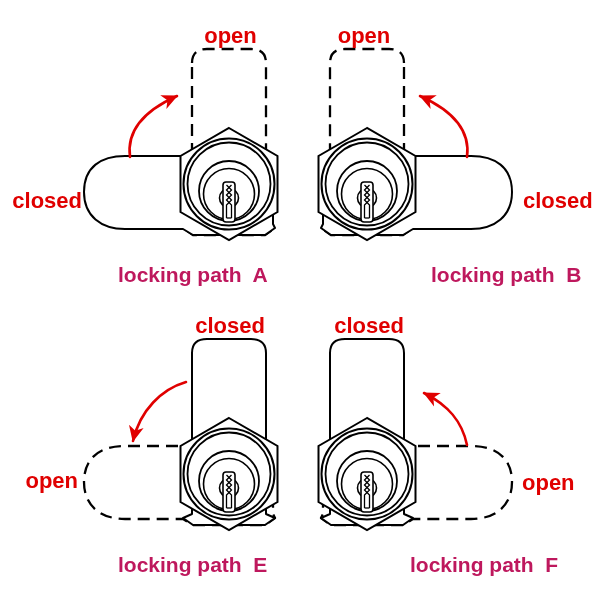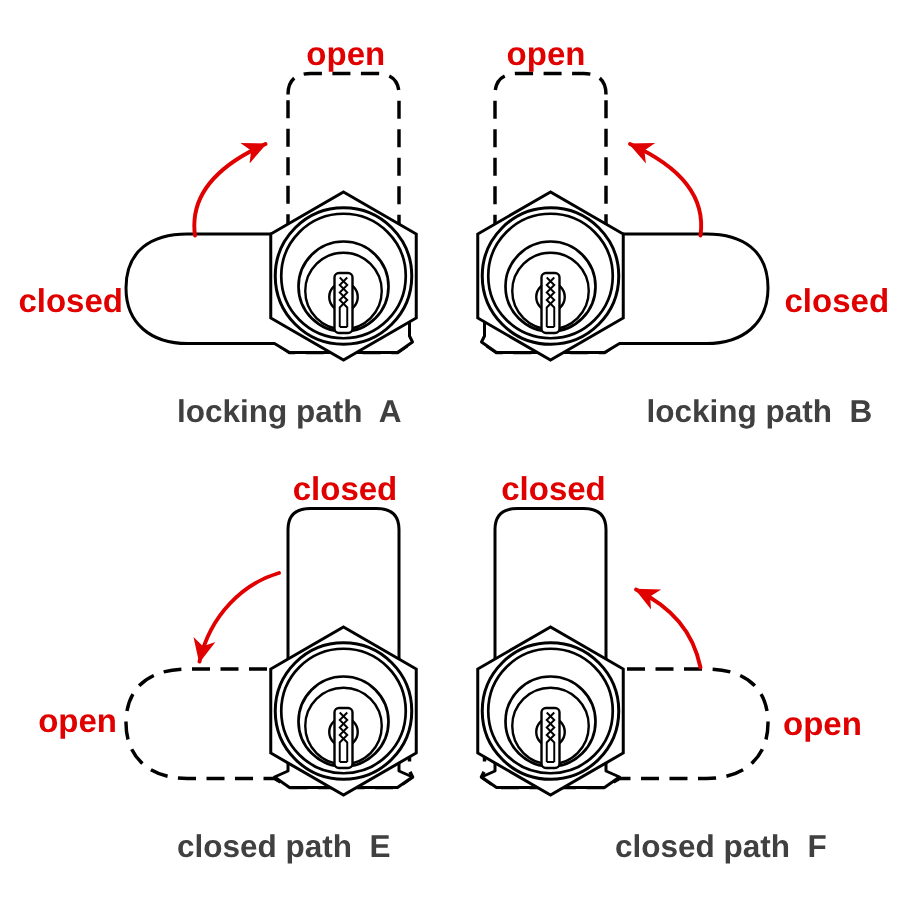--- a/index.html
+++ b/index.html
@@ -9,21 +9,21 @@
     text-decoration:underline;
   }
   #lockart{position:absolute;left:0;top:0;}
   .state-label{
     position:absolute;font-size:22px;font-weight:bold;color:#e00000;
     line-height:1;white-space:pre;
   }
   .state-label.centered{text-align:center;}
   .state-label.right{text-align:right;}
   .caption{
-    position:absolute;font-size:21px;font-weight:bold;color:#404040;
+    position:absolute;font-size:21px;font-weight:bold;color:#be185d;
     line-height:1;white-space:pre;
   }
   .solid-cam{fill:#fff;stroke:#000;stroke-width:2;stroke-linejoin:round;}
   .dashed-cam{fill:none;stroke:#000;stroke-width:2.3;stroke-dasharray:12 7;stroke-linejoin:round;}
   .arrow{fill:none;stroke:#e00000;stroke-width:2.6;stroke-linecap:round;}
 </style>
 </head>
 <body>
 
 <div id="stage">
@@ -88,19 +88,19 @@
   <div class="state-label centered" style="left:180px;top:25px;width:101px;">open</div>
   <div class="state-label right" style="left:2px;top:190px;width:80px;">closed</div>
   <div class="caption" style="left:118px;top:264px;">locking path  A</div>
 
   <div class="state-label centered" style="left:314px;top:25px;width:100px;">open</div>
   <div class="state-label" style="left:523px;top:190px;">closed</div>
   <div class="caption" style="left:431px;top:264px;">locking path  B</div>
 
   <div class="state-label centered" style="left:180px;top:315px;width:100px;">closed</div>
   <div class="state-label right" style="left:2px;top:470px;width:76px;">open</div>
-  <div class="caption" style="left:118px;top:554px;">closed path  E</div>
+  <div class="caption" style="left:118px;top:554px;">locking path  E</div>
 
   <div class="state-label centered" style="left:319px;top:315px;width:100px;">closed</div>
   <div class="state-label" style="left:522px;top:472px;">open</div>
-  <div class="caption" style="left:410px;top:554px;">closed path  F</div>
+  <div class="caption" style="left:410px;top:554px;">locking path  F</div>
 
 </div>
 
 </body></html>

